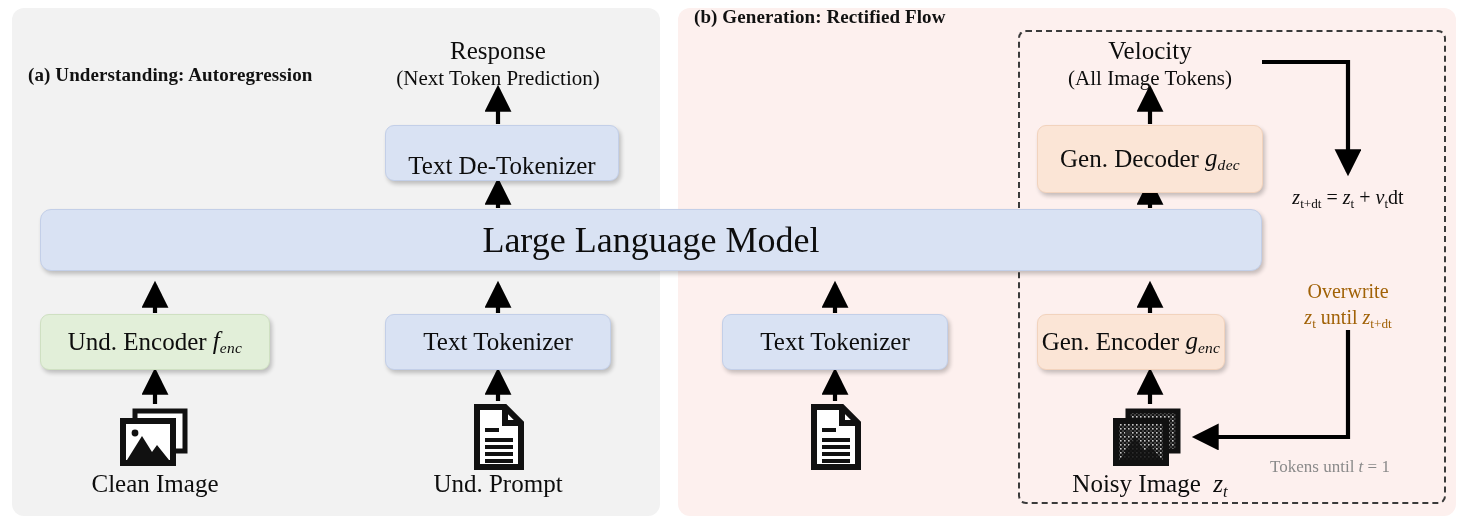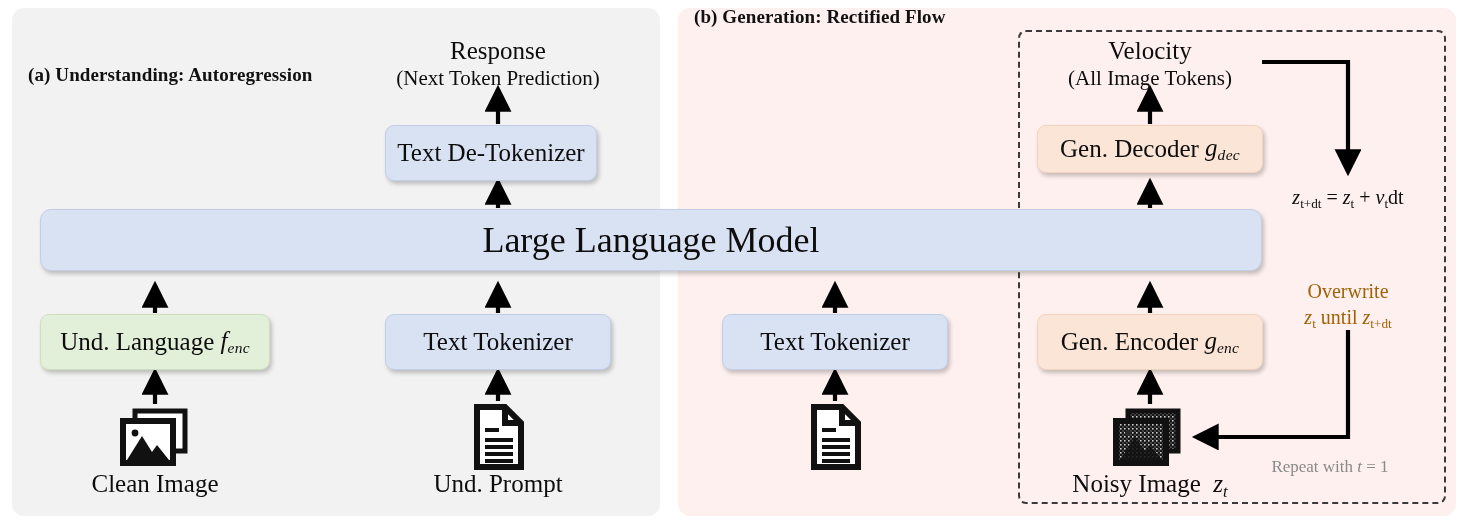--- a/index.html
+++ b/index.html
@@ -32,27 +32,27 @@
     position:absolute;box-sizing:border-box;
     border-radius:9px;
     display:flex;align-items:center;justify-content:center;
     font-size:25px;color:#0d0d0d;white-space:nowrap;
     box-shadow:2px 3px 4px rgba(0,0,0,.22);
   }
   .blue{background:#d9e2f3;border:1px solid #c3cfe8;}
   .green{background:#e2efd9;border:1px solid #cfe0c2;}
   .peach{background:#fbe5d6;border:1px solid #f2d3bd;}
 
-  #box-detok{left:385px;top:125px;width:212px;height:56px;}
+  #box-detok{left:385px;top:125px;width:234px;height:56px;align-items:flex-end;}
   #box-llm{left:40px;top:209px;width:1222px;height:62px;font-size:36px;border-radius:11px;}
   #box-und-enc{left:40px;top:314px;width:230px;height:56px;}
   #box-txt-tok-1{left:385px;top:314px;width:226px;height:56px;}
   #box-txt-tok-2{left:722px;top:314px;width:226px;height:56px;}
-  #box-gen-dec{left:1037px;top:125px;width:226px;height:48px;}
-  #box-gen-enc{left:1037px;top:314px;width:226px;height:56px;}
+  #box-gen-dec{left:1037px;top:125px;width:226px;height:68px;}
+  #box-gen-enc{left:1037px;top:314px;width:188px;height:56px;}
 
   .sub{font-style:italic;text-align:center;}
   .sub sub{font-size:.62em;font-style:italic;vertical-align:-.28em;letter-spacing:.3px;}
 
   
   .cap{position:absolute;font-size:25px;color:#0d0d0d;white-space:nowrap;text-align:center;}
   .cap .small{font-size:21px;}
 
   #cap-response{left:498px;top:36px;transform:translateX(-50%);line-height:1.18;}
   #cap-velocity{left:1150px;top:36px;transform:translateX(-50%);line-height:1.18;}
@@ -124,21 +124,21 @@
 
   <div class="node blue" id="box-detok">
     <span>Text De-Tokenizer</span>
   </div>
 
   <div class="node blue" id="box-llm">
     <span>Large Language Model</span>
   </div>
 
   <div class="node green" id="box-und-enc">
-    <span>Und. Language</span>
+    <span>Und. Encoder</span>
     <span class="sub">&nbsp;<i>f</i><sub>enc</sub></span>
   </div>
 
   <div class="node blue" id="box-txt-tok-1">
     <span>Text Tokenizer</span>
   </div>
 
   <div class="node blue" id="box-txt-tok-2">
     <span>Text Tokenizer</span>
   </div>
@@ -181,21 +181,21 @@
   <div id="eq-overwrite">
     <div>Overwrite</div>
     <div>
       <span class="it">z</span><span class="sb">t</span>
       <span>until</span>
       <span class="it">z</span><span class="sb">t+dt</span>
     </div>
   </div>
 
   <div id="eq-repeat">
-    <span>Repeat with</span>
+    <span>Tokens until</span>
     <span class="it">t</span>
     <span>= 1</span>
   </div>
 
   <div class="icon" id="icon-clean">
     <svg width="74" height="62" viewBox="0 0 74 62">
       <g>
         <rect x="16" y="3" width="50" height="40" fill="#fff" stroke="#111" stroke-width="5"></rect>
         <rect x="4" y="13" width="50" height="42" fill="#fff" stroke="#111" stroke-width="6"></rect>
         <circle cx="16" cy="25" r="3.4" fill="#111"></circle>

